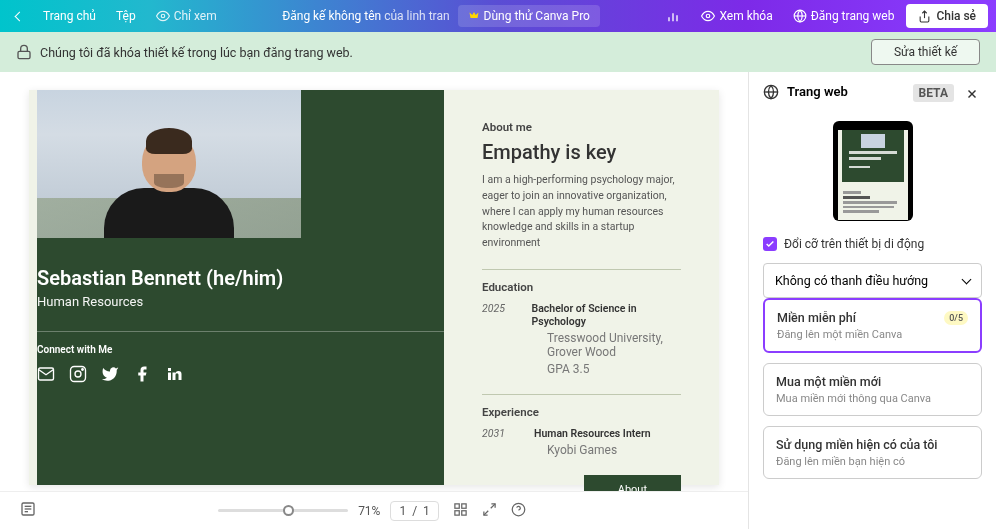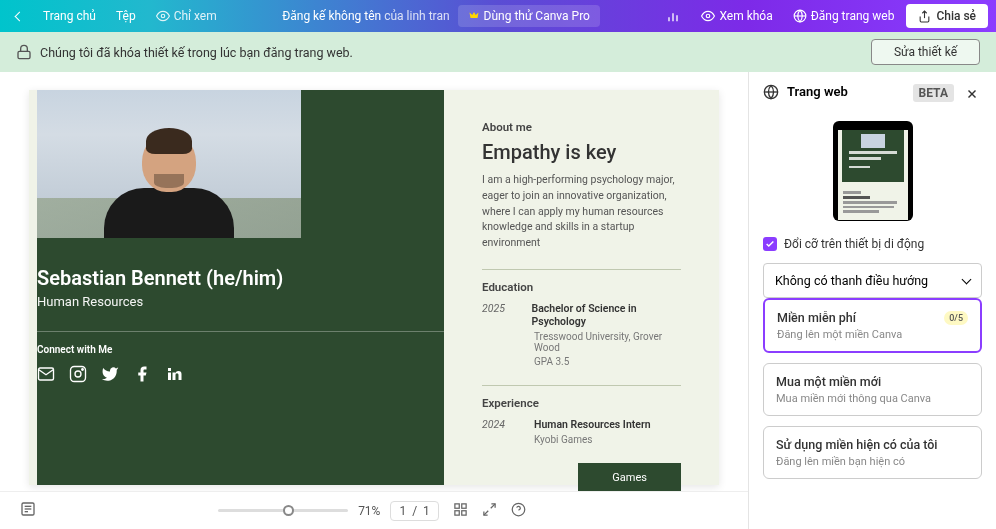--- a/index.html
+++ b/index.html
@@ -41,21 +41,21 @@
 .socials { display: flex; gap: 14px; margin-top: 10px; }
 .socials svg { width: 18px; height: 18px; }
 .design-right { flex: 1; padding: 30px 38px; color: #333; }
 .section-label { font-size: 11.5px; font-weight: 600; color: #444; }
 .headline { font-size: 20px; font-weight: 500; margin-top: 6px; }
 .para { font-size: 10.5px; color: #555; line-height: 1.5; margin-top: 8px; }
 .divider-r { height: 1px; background: #c0c8b0; margin: 18px 0 10px; }
 .edu-row, .exp-row { display: flex; gap: 20px; font-size: 10.5px; margin-top: 8px; }
 .edu-row .yr, .exp-row .yr { font-style: italic; color: #666; width: 32px; }
 .edu-row .deg, .exp-row .deg { font-weight: 600; color: #333; }
-.sub-line { font-size: 10px; color: #777; margin-left: 52px; margin-top: 3px; }
+.sub-line { font-size: 12px; color: #777; margin-left: 65px; margin-top: 3px; }
 .resume-btn { background: #2d4a2f; color: #fff; font-size: 11px; padding: 8px 34px; float: right; margin-top: 18px; cursor: pointer; }
 
 
 .bottom-controls { height: 38px; display: flex; align-items: center; justify-content: center; gap: 10px; border-top: 1px solid #eee; font-size: 12px; color: #555; position: relative; }
 .slider { width: 130px; height: 3px; background: #ddd; border-radius: 2px; position: relative; }
 .slider-thumb { position: absolute; left: 50%; top: -4px; width: 11px; height: 11px; background: #fff; border: 2px solid #888; border-radius: 50%; }
 .pager { display: flex; align-items: center; gap: 6px; border: 1px solid #ddd; border-radius: 4px; padding: 2px 8px; }
 .bc-icon { padding: 4px; border-radius: 4px; cursor: pointer; }
 
 
@@ -210,25 +210,25 @@
           <div class="section-label">Education</div>
           <div class="edu-row">
             <span class="yr">2025</span>
             <span class="deg">Bachelor of Science in Psychology</span>
           </div>
           <div class="sub-line">Tresswood University, Grover Wood</div>
           <div class="sub-line">GPA 3.5</div>
           <div class="divider-r"></div>
           <div class="section-label">Experience</div>
           <div class="exp-row">
-            <span class="yr">2024</span>
+            <span class="yr">2031</span>
             <span class="deg">Human Resources Intern</span>
           </div>
           <div class="sub-line">Kyobi Games</div>
-          <div class="resume-btn"><span>Games</span></div>
+          <div class="resume-btn"><span>About</span></div>
         </div>
       </div>
     </div>
     <div class="bottom-controls">
       <div style="position:absolute; left:16px" class="bc-icon">
         <svg width="16" height="16" viewBox="0 0 24 24" fill="none" stroke="#666" stroke-width="2">
             <rect x="3" y="3" width="18" height="18" rx="2"></rect>
             <line x1="7" y1="8" x2="17" y2="8"></line>
             <line x1="7" y1="12" x2="17" y2="12"></line>
             <line x1="7" y1="16" x2="12" y2="16"></line>

